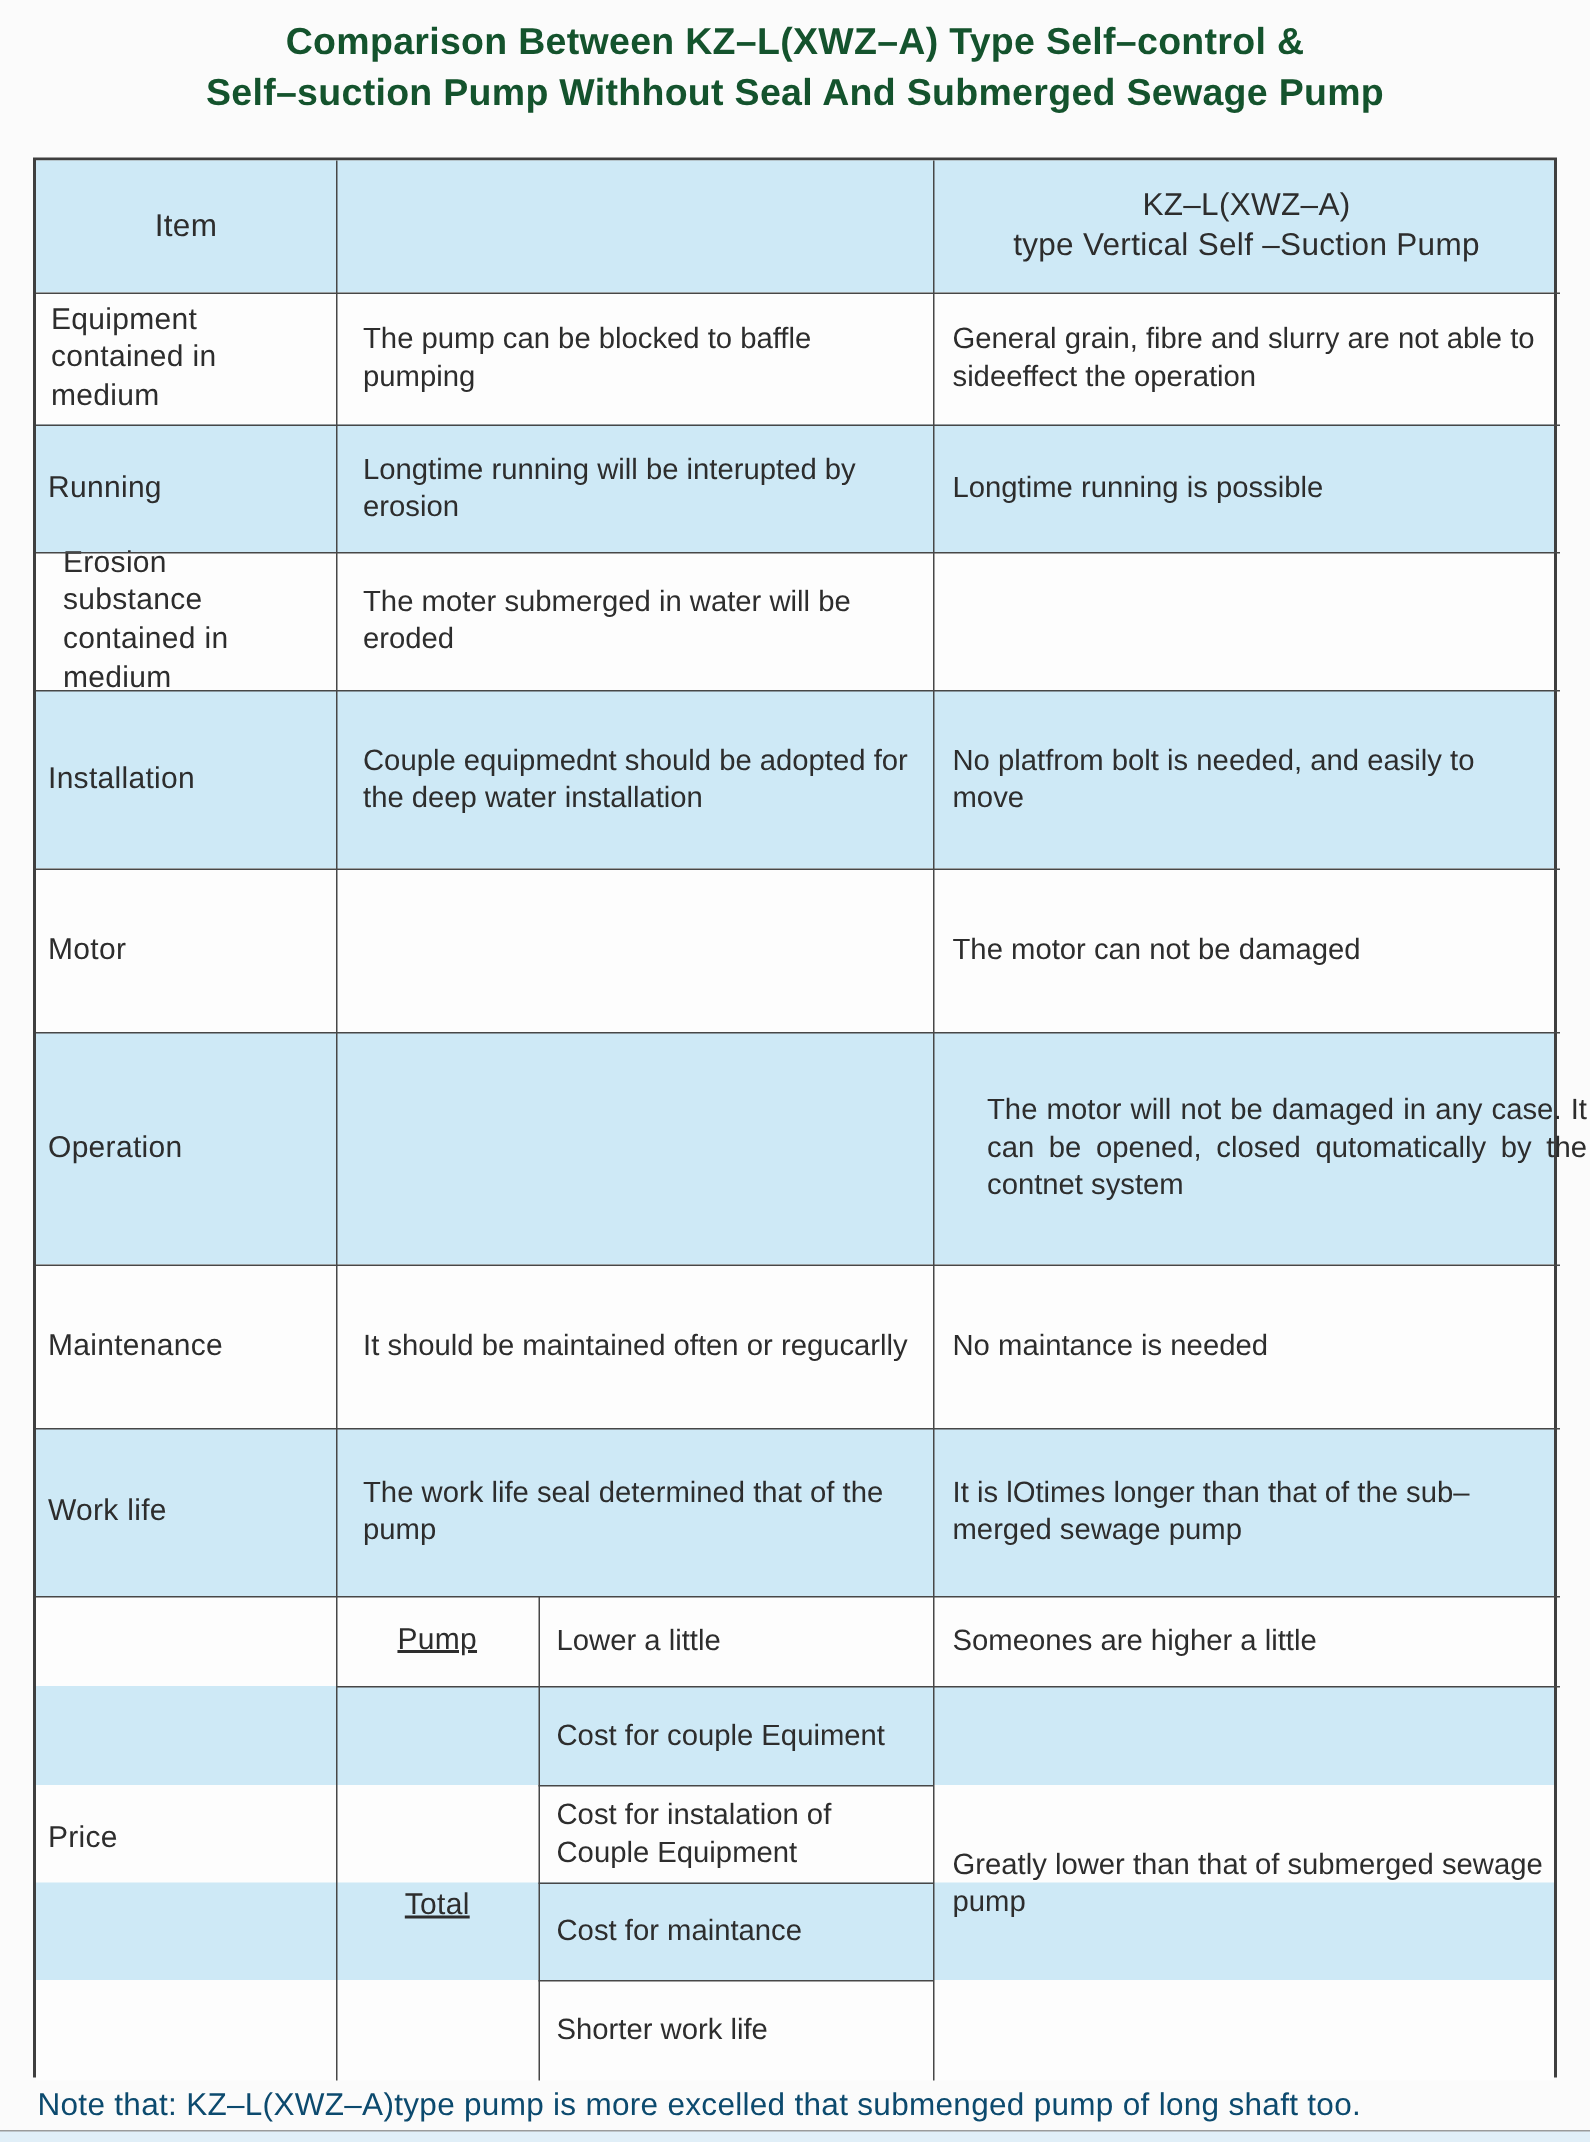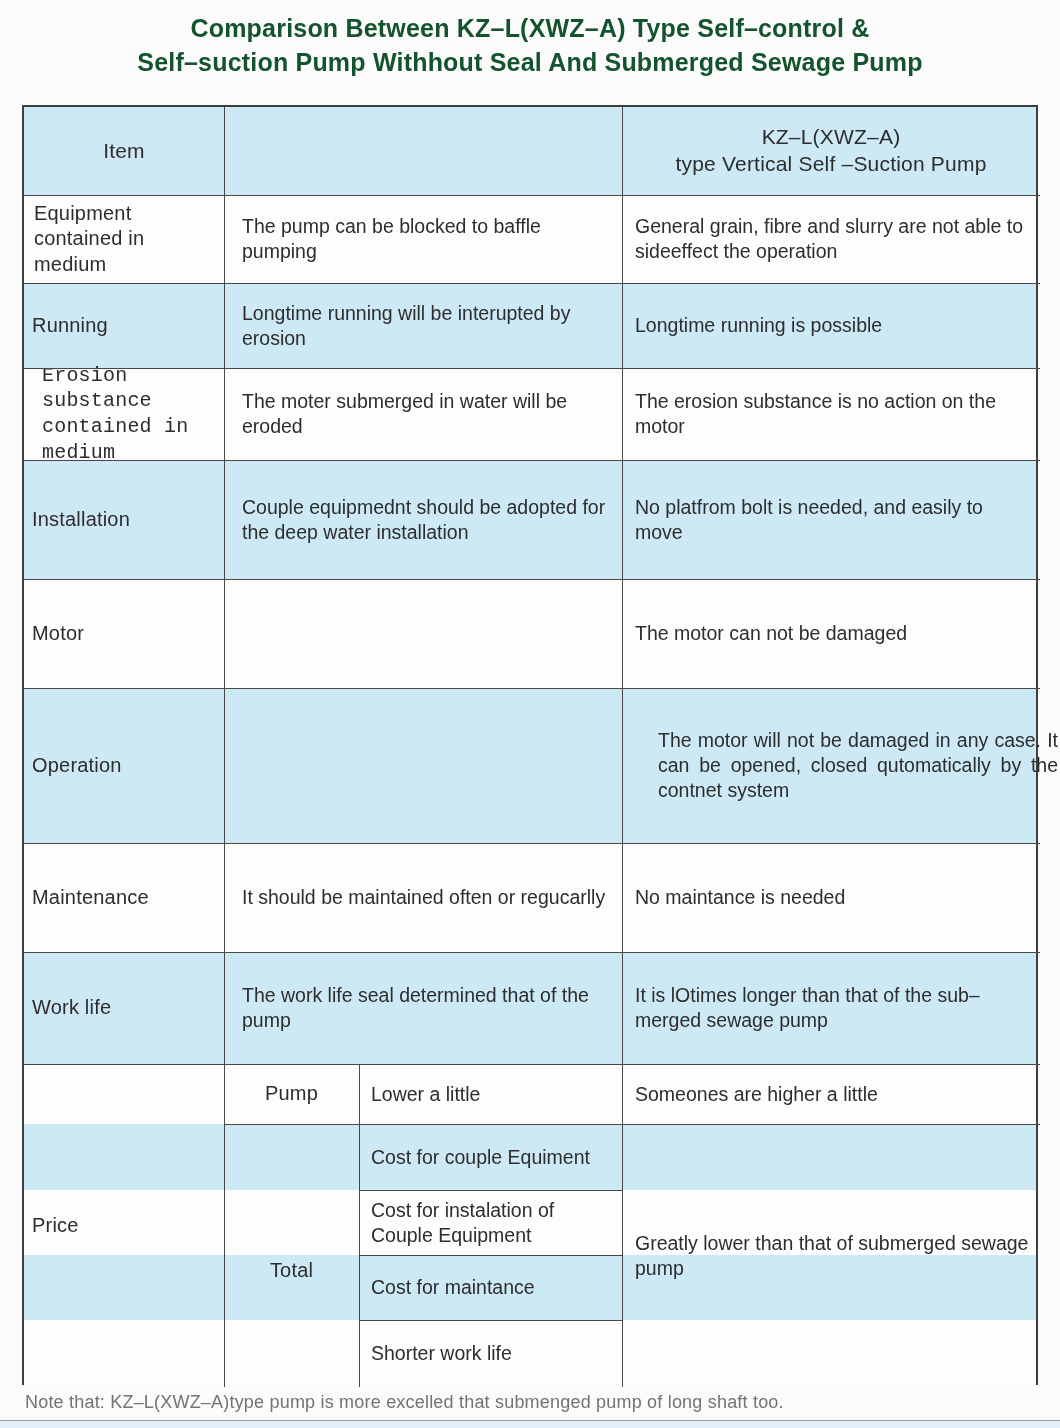--- a/index.html
+++ b/index.html
@@ -40,30 +40,30 @@
   
   .cell{
     position:absolute;box-sizing:border-box;display:flex;flex-direction:column;
     justify-content:center;line-height:1.28;font-size:19.5px;
   }
   .cell span{display:block;}
   .c1{left:0;width:200px;text-align:left;padding:0 8px;font-size:20px;letter-spacing:.2px;}
   .c1-left{text-align:left;padding:0 2px 0 10px;}
   .c2{left:200px;width:398px;padding:0 14px 0 18px;}
   .c3{left:598px;width:418px;padding:0 8px 0 13px;}
-  .c2a{left:200px;width:135px;text-align:center;font-size:20px;letter-spacing:.2px;}
+  .c2a{left:200px;width:135px;text-align:center;font-size:20px;letter-spacing:.2px;text-decoration:underline;}
   .c2b{left:335px;width:263px;padding:0 6px 0 12px;}
   .hdr{font-size:21px;text-align:center;letter-spacing:.2px;}
   .hdr.c2,.hdr.c3{padding:0 6px;}
   .justify{text-align:justify;margin-left:23px;}
   .pad-top-total{padding-top:30px;}
 
   .doc-note{
     position:absolute;top:1392px;left:25px;width:1010px;
-    font-size:18px;color:#737373;letter-spacing:.2px;
+    font-size:21px;color:#0c4a6e;letter-spacing:.2px;
   }
   .bottom-strip{
     position:absolute;top:1420px;left:0;width:1060px;height:8px;
     background:var(--bottom-strip,#e1eff8);border-top:1px solid #9b9b9b;box-sizing:border-box;
   }
 </style>
 </head>
 <body>
 
 <div class="doc-title">
@@ -109,28 +109,25 @@
   <div class="cell c1 y-r2">
       <span>Running</span>
     </div>
   <div class="cell c2 y-r2">
       <span>Longtime running will be interupted by erosion</span>
     </div>
   <div class="cell c3 y-r2">
       <span>Longtime running is possible</span>
     </div>
 
-  <div class="cell c1 y-r3" style="padding:0 18px;font-family:Liberation Mono, monospace;">
+  <div class="cell c1 y-r3" style="padding:0 18px;">
       <span>Erosion substance contained in medium</span>
     </div>
   <div class="cell c2 y-r3">
       <span>The moter submerged in water will be eroded</span>
-    </div>
-  <div class="cell c3 y-r3">
-      <span>The erosion substance is no action on the motor</span>
     </div>
 
   <div class="cell c1 y-r4">
       <span>Installation</span>
     </div>
   <div class="cell c2 y-r4">
       <span>Couple equipmednt should be adopted for the deep water installation</span>
     </div>
   <div class="cell c3 y-r4">
       <span>No platfrom bolt is needed, and easily to move</span>

